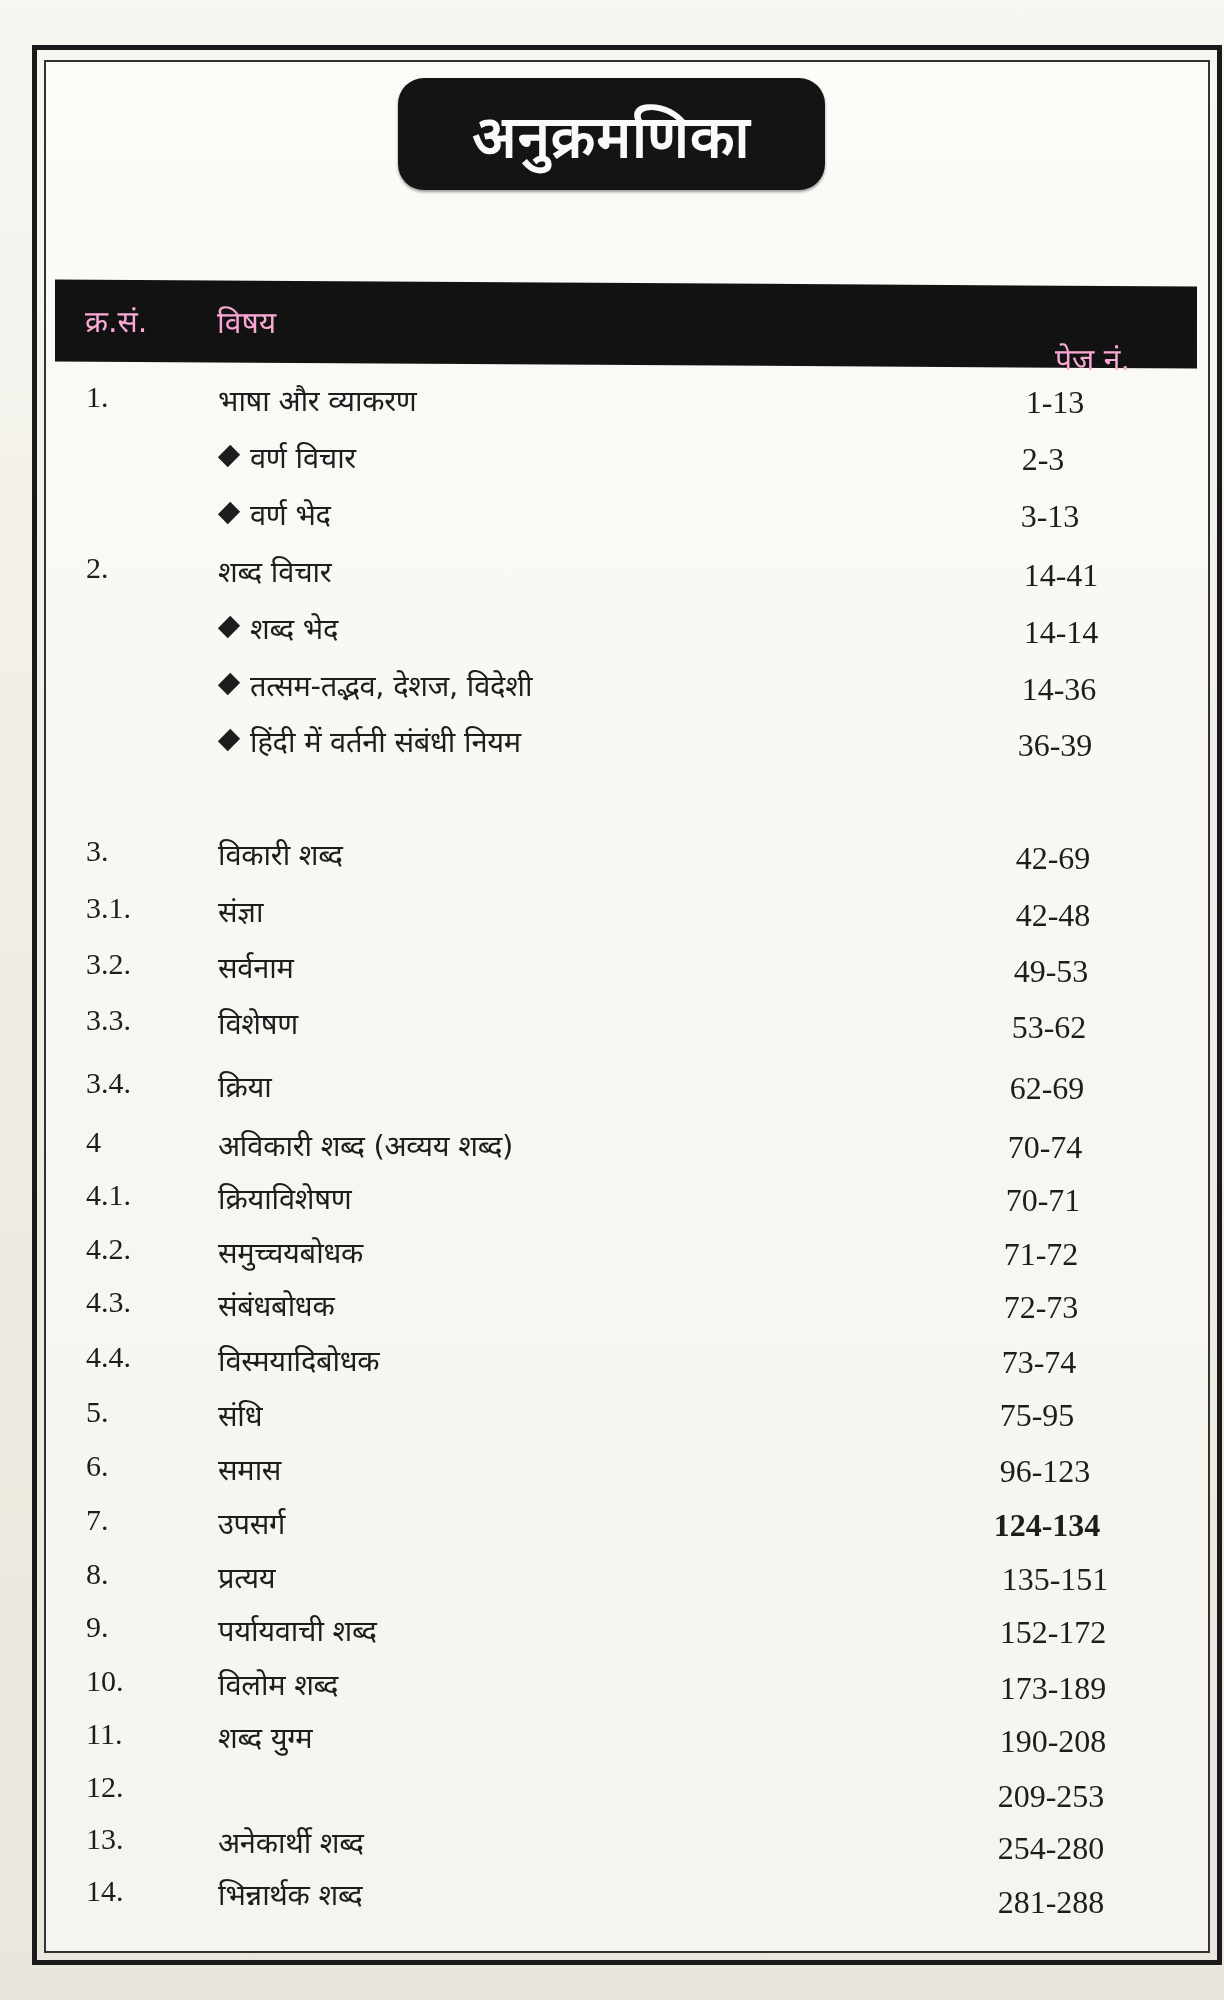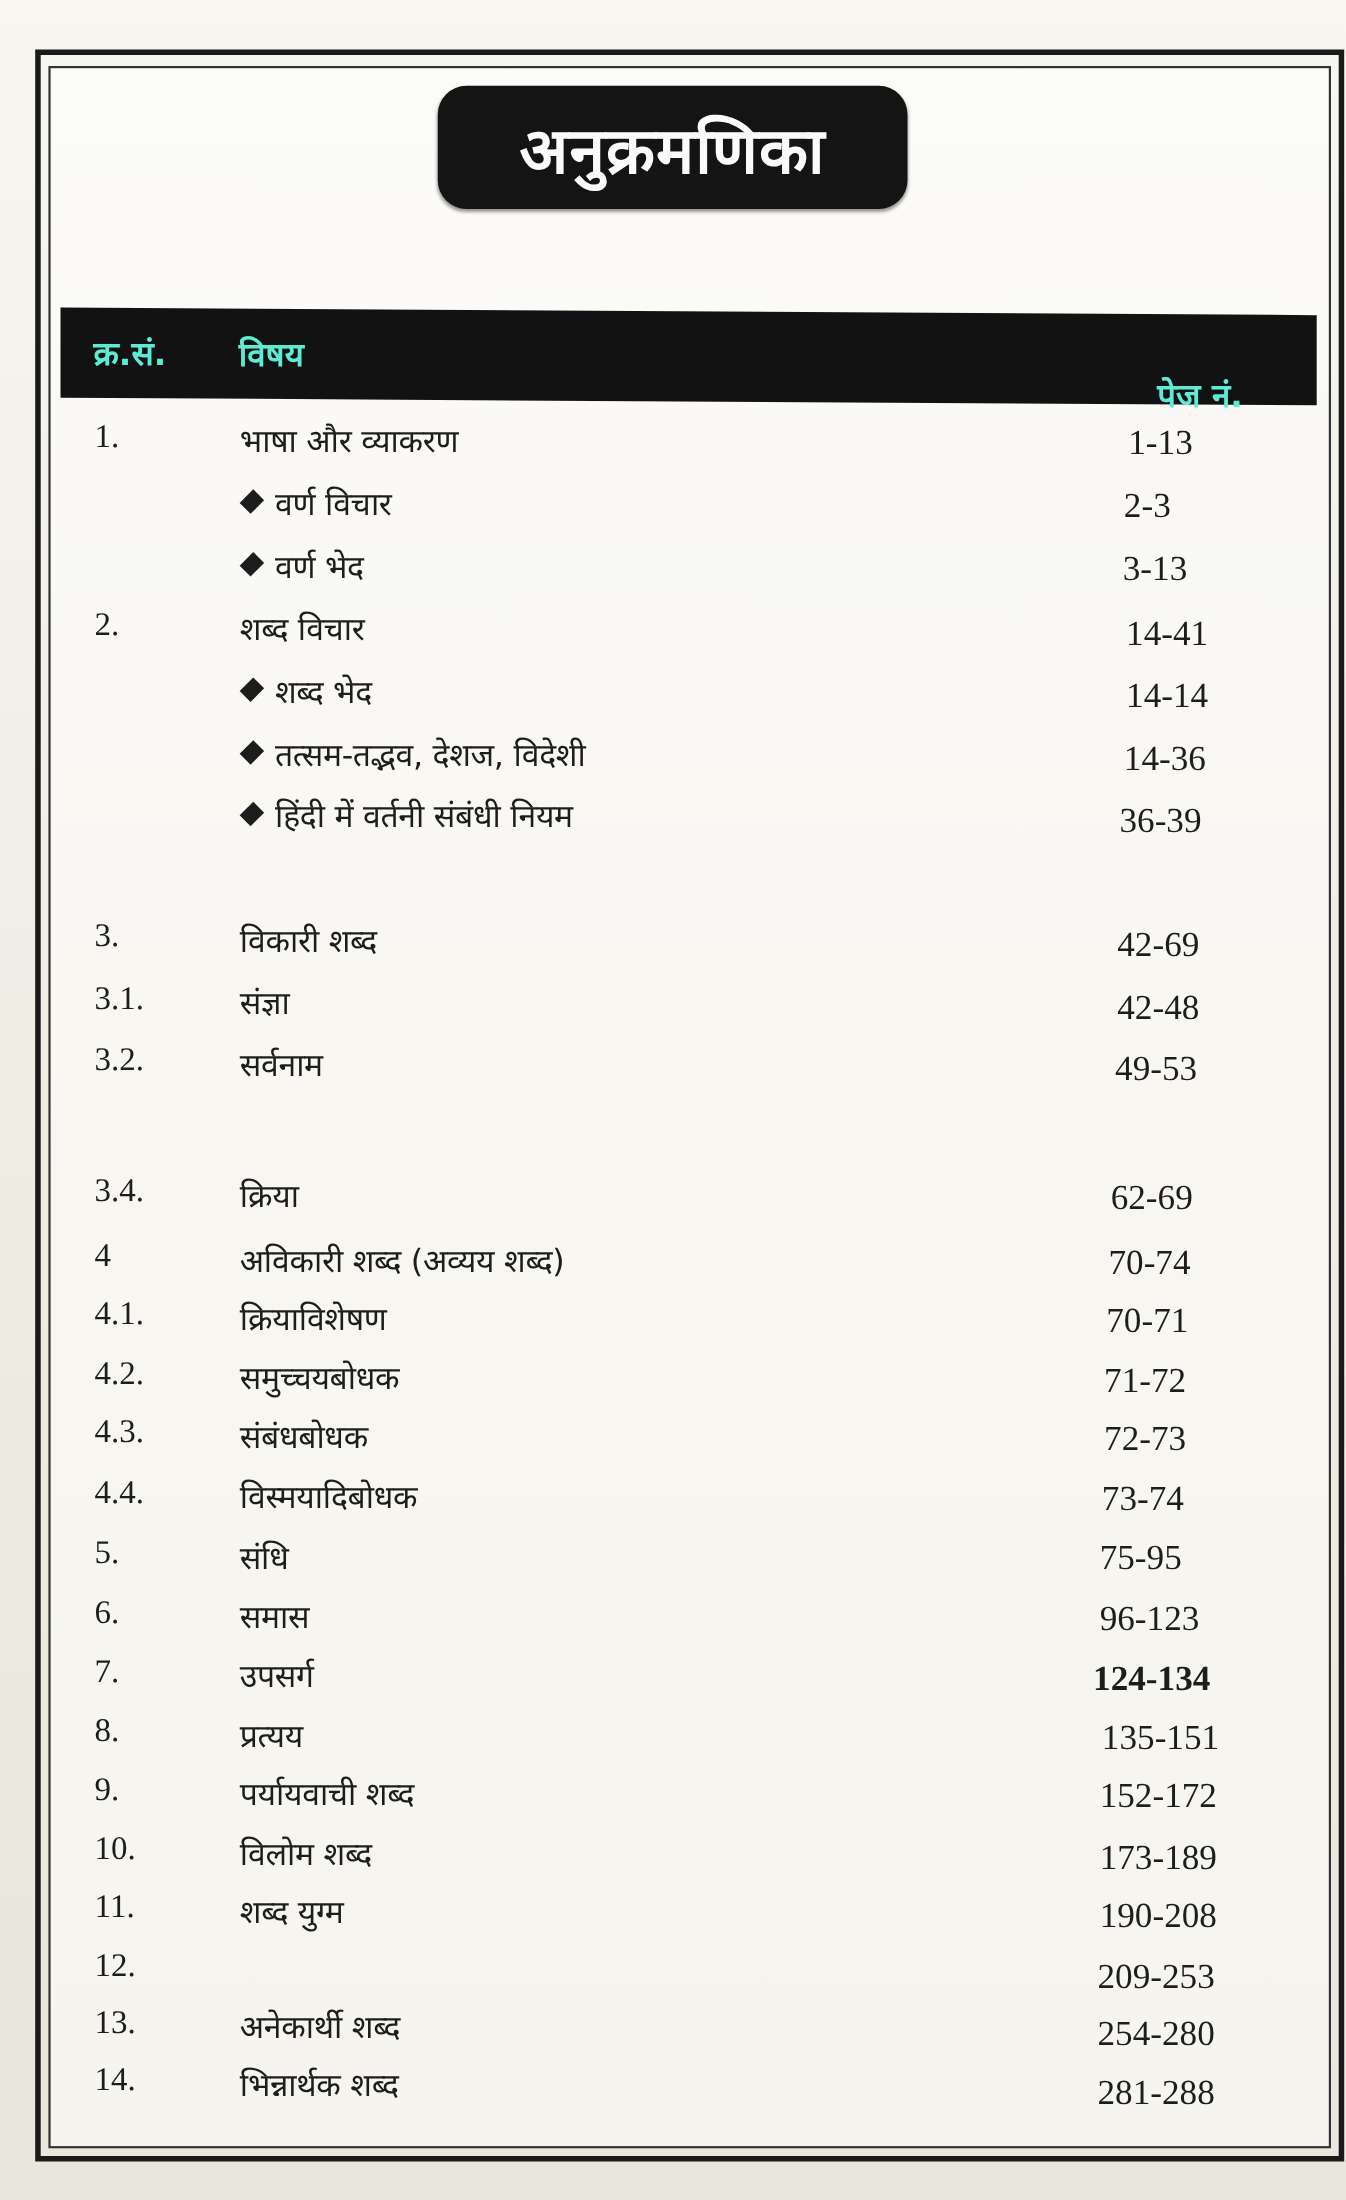--- a/index.html
+++ b/index.html
@@ -64,25 +64,24 @@
       left: 55px;
       top: 283px;
       width: 1142px;
       height: 82px;
       background: #121212;
       transform: skewY(0.35deg);
     }
     .header-cell {
       position: absolute;
       top: 20px;
-      color: #5eead4;
+      color: #f9a8d4;
       font-family: "DejaVu Sans", sans-serif;
       font-size: 30px;
       transform: skewY(-0.35deg);
-      font-weight: bold;
     }
     .hc-num { left: 30px; }
     .hc-subject { left: 162px; }
     .hc-page { right: 67px; margin-top: 32px; }
 
     .toc {
       position: absolute;
       left: 0;
       top: 0;
       width: 1224px;
@@ -186,20 +185,25 @@
   <div class="toc-row" style="top:891px;">
     <span class="toc-num">3.1.</span>
     <span class="toc-subject">संज्ञा</span>
     <span class="toc-page" style="left:978px; top:6px;">42-48</span>
   </div>
   <div class="toc-row" style="top:947px;">
     <span class="toc-num">3.2.</span>
     <span class="toc-subject">सर्वनाम</span>
     <span class="toc-page" style="left:976px; top:6px;">49-53</span>
   </div>
+  <div class="toc-row" style="top:1003px;">
+    <span class="toc-num">3.3.</span>
+    <span class="toc-subject">विशेषण</span>
+    <span class="toc-page" style="left:974px; top:6px;">53-62</span>
+  </div>
   <div class="toc-row" style="top:1066px;">
     <span class="toc-num">3.4.</span>
     <span class="toc-subject">क्रिया</span>
     <span class="toc-page" style="left:972px; top:4px;">62-69</span>
   </div>
   <div class="toc-row" style="top:1125px;">
     <span class="toc-num">4</span>
     <span class="toc-subject">अविकारी शब्द (अव्यय शब्द)</span>
     <span class="toc-page" style="left:970px; top:4px;">70-74</span>
   </div>

